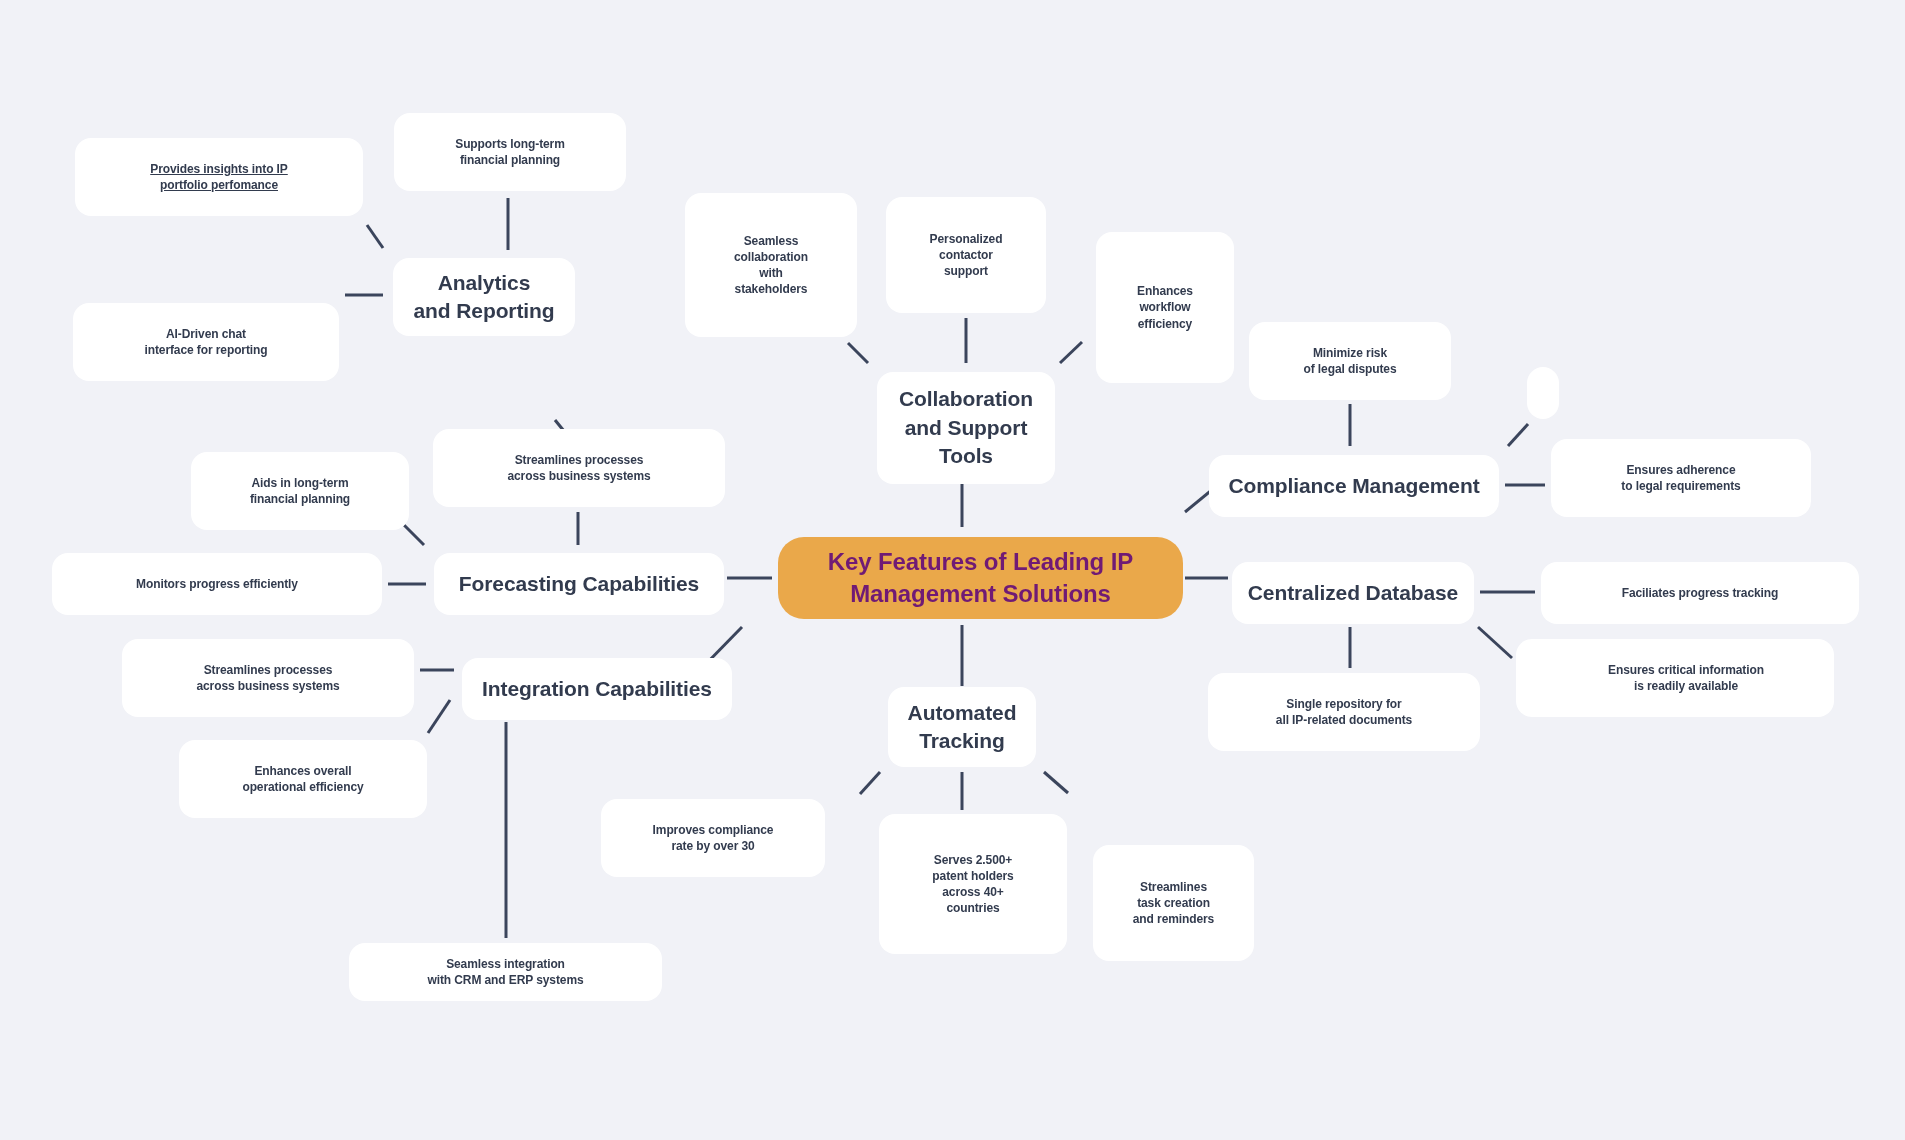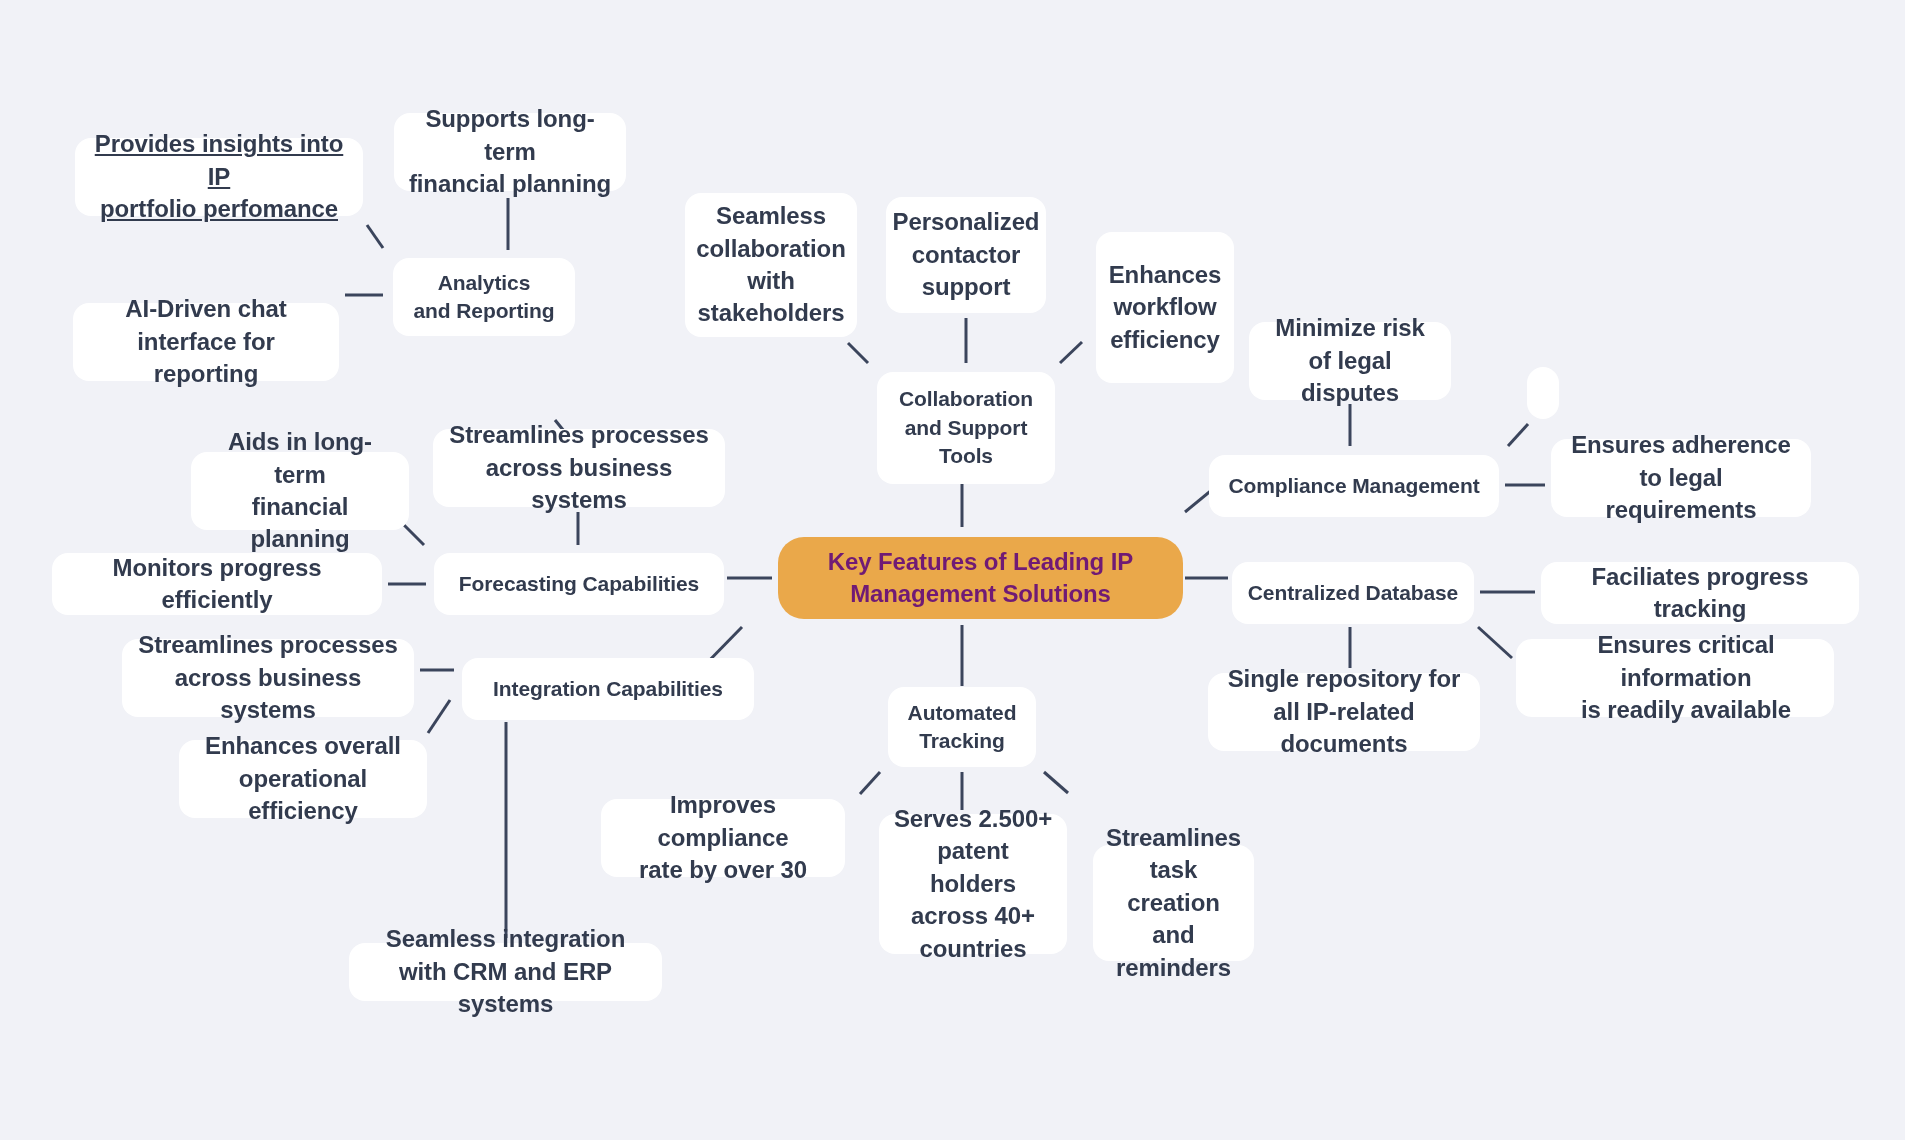--- a/index.html
+++ b/index.html
@@ -37,21 +37,21 @@
     background: #ffffff;
     color: #323b4e;
     border-radius: 16px;
     font-weight: bold;
     line-height: 1.35;
     padding: 8px 14px;
     white-space: pre-line;
     letter-spacing: -0.1px;
   }
   .node.leaf {
-    font-size: 24px;
+    font-size: 12px;
   }
   .node.branch {
     font-size: 21px;
   }
   .node.root {
     background: #eaa84a;
     color: #701a75;
     font-size: 24px;
     border-radius: 26px;
     padding: 10px 18px;
@@ -125,30 +125,30 @@
 to legal requirements</div>
       <div class="node leaf blank" style="left: 1527px; top: 367px; width: 32px; height: 52px;"></div>
       <div class="node branch" style="left: 1232px; top: 562px; width: 242px; height: 62px;">Centralized Database</div>
       <div class="node leaf" style="left: 1541px; top: 562px; width: 318px; height: 62px;">Faciliates progress tracking</div>
       <div class="node leaf" style="left: 1516px; top: 639px; width: 318px; height: 78px; padding-left: 36px;">Ensures critical information
 is readily available</div>
       <div class="node leaf" style="left: 1208px; top: 673px; width: 272px; height: 78px;">Single repository for
 all IP-related documents</div>
       <div class="node branch" style="left: 888px; top: 687px; width: 148px; height: 80px;">Automated
 Tracking</div>
-      <div class="node leaf" style="left: 601px; top: 799px; width: 244px; height: 78px;">Improves compliance
+      <div class="node leaf" style="left: 601px; top: 799px; width: 224px; height: 78px;">Improves compliance
 rate by over 30</div>
       <div class="node leaf" style="left: 879px; top: 814px; width: 188px; height: 140px;">Serves 2.500+
 patent holders
 across 40+
 countries</div>
       <div class="node leaf" style="left: 1093px; top: 845px; width: 161px; height: 116px;">Streamlines
 task creation
 and reminders</div>
-      <div class="node branch" style="left: 462px; top: 658px; width: 292px; height: 62px;">Integration Capabilities</div>
+      <div class="node branch" style="left: 462px; top: 658px; width: 270px; height: 62px;">Integration Capabilities</div>
       <div class="node leaf" style="left: 122px; top: 639px; width: 292px; height: 78px;">Streamlines processes
 across business systems</div>
       <div class="node leaf" style="left: 179px; top: 740px; width: 248px; height: 78px;">Enhances overall
 operational efficiency</div>
       <div class="node leaf" style="left: 349px; top: 943px; width: 313px; height: 58px;">Seamless integration
 with CRM and ERP systems</div>
       <div class="node branch" style="left: 434px; top: 553px; width: 290px; height: 62px;">Forecasting Capabilities</div>
       <div class="node leaf" style="left: 191px; top: 452px; width: 218px; height: 78px;">Aids in long-term
 financial planning</div>
       <div class="node leaf" style="left: 52px; top: 553px; width: 330px; height: 62px;">Monitors progress efficiently</div>

